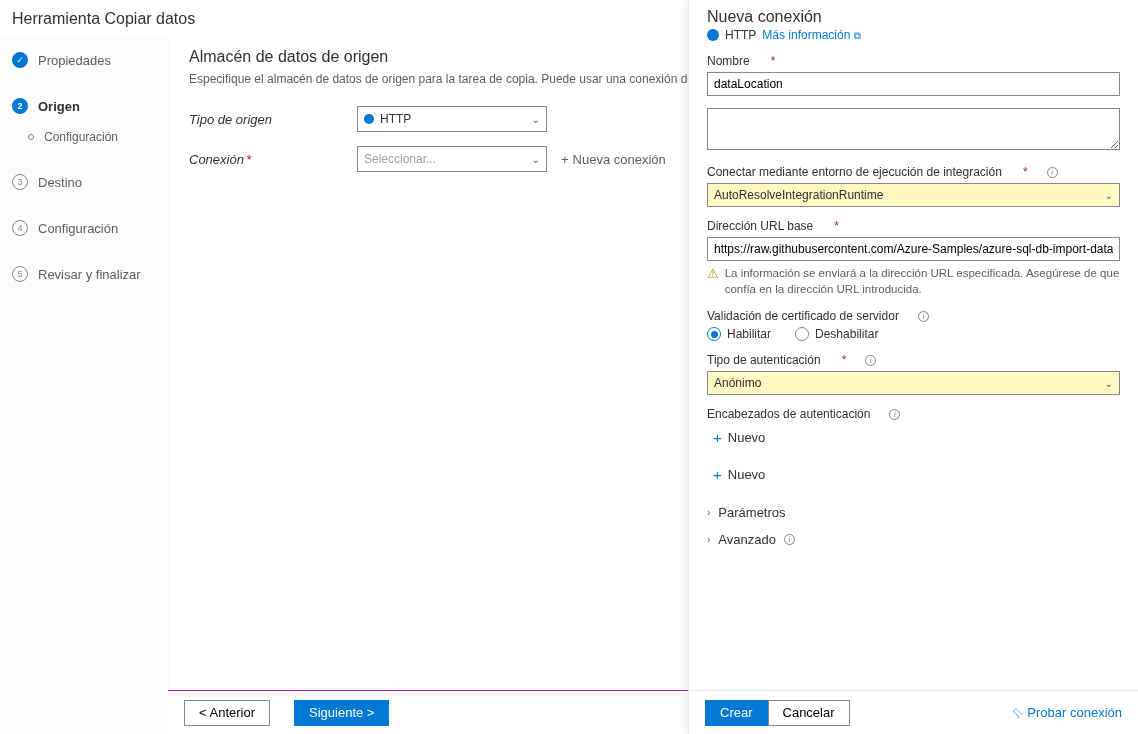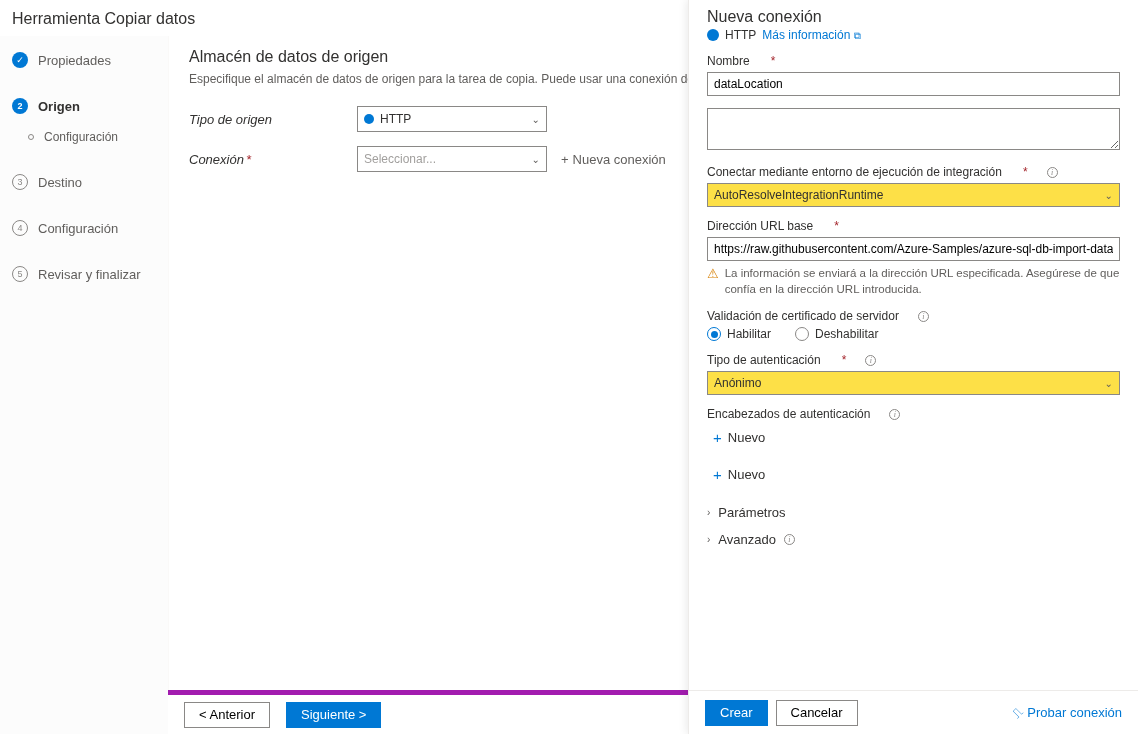--- a/index.html
+++ b/index.html
@@ -160,25 +160,25 @@
       align-items: center;
       gap: 4px;
       cursor: pointer;
     }
     .footer-bar {
       position: absolute;
       bottom: 0;
       left: 168px;
       right: 0;
       height: 44px;
-      border-top: 5px solid #a21caf;
+      border-top: 1px solid #a21caf;
       display: flex;
       align-items: center;
       padding: 0 16px;
-      gap: 16px;
+      gap: 24px;
       background: #fff;
     }
     .btn {
       height: 26px;
       padding: 0 14px;
       font-size: 13px;
       border: 1px solid #8a8886;
       background: #fff;
       cursor: pointer;
     }
@@ -266,21 +266,21 @@
       border: 1px solid #8a8886;
       resize: both;
       font-size: 12px;
       font-family: inherit;
       padding: 4px 6px;
     }
     .select-wide {
       width: 100%;
       height: 24px;
       border: 1px solid #8a8886;
-      background: #fde047;
+      background: #fef9c3;
       display: flex;
       align-items: center;
       justify-content: space-between;
       padding: 0 6px;
       font-size: 12px;
       cursor: pointer;
     }
     .warning {
       display: flex;
       gap: 6px;
@@ -350,21 +350,20 @@
     .chev-r {
       font-size: 10px;
       color: #605e5c;
     }
     .panel-footer {
       height: 44px;
       border-top: 1px solid #edebe9;
       display: flex;
       align-items: center;
       padding: 0 16px;
-      gap: 8px;
     }
     .test-link {
       margin-left: auto;
       color: #0078d4;
       font-size: 13px;
       display: flex;
       align-items: center;
       gap: 5px;
       cursor: pointer;
     }

